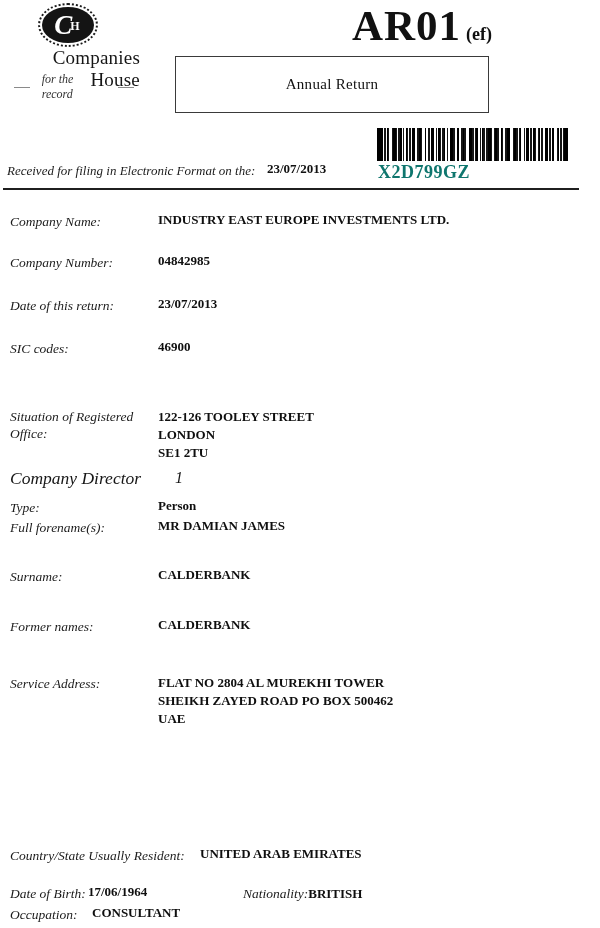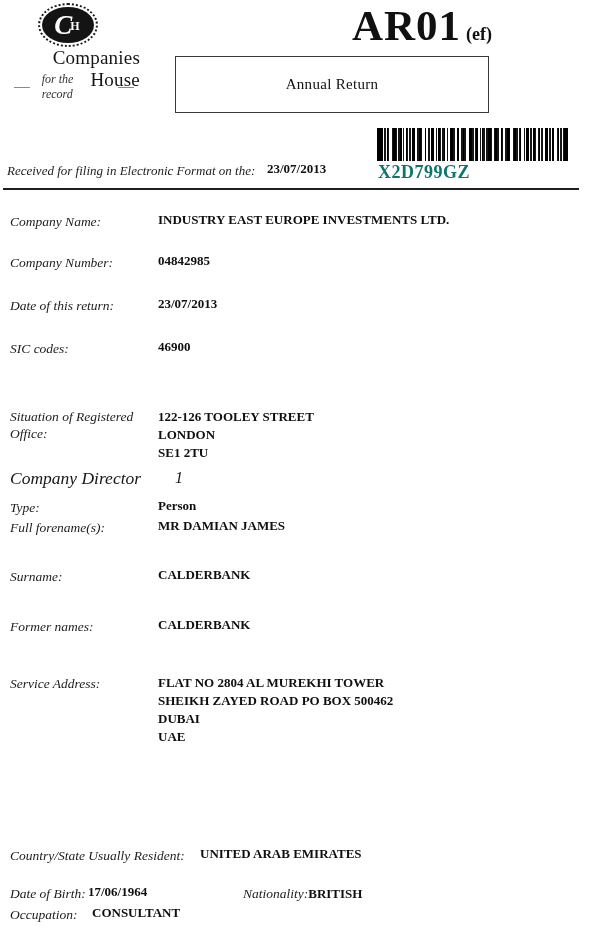--- a/index.html
+++ b/index.html
@@ -157,21 +157,20 @@
   <div class="abs field" style="top:617px">
     <span class="lbl">Former names:</span>
     <span class="val">CALDERBANK</span>
   </div>
 
   <div class="abs field" style="top:674px">
     <span class="lbl">Service Address:</span>
     <span class="val val-lines" style="white-space:normal">
       <div>FLAT NO 2804 AL MUREKHI TOWER</div>
       <div>SHEIKH ZAYED ROAD PO BOX 500462</div>
-      <div>DUBAI</div>
       <div>UAE</div>
     </span>
   </div>
 
   <div class="abs field" style="top:846px">
     <span class="lbl">Country/State Usually Resident:</span>
     <span class="val val-country">UNITED ARAB EMIRATES</span>
   </div>
 
   <div class="abs field" style="top:884px">

